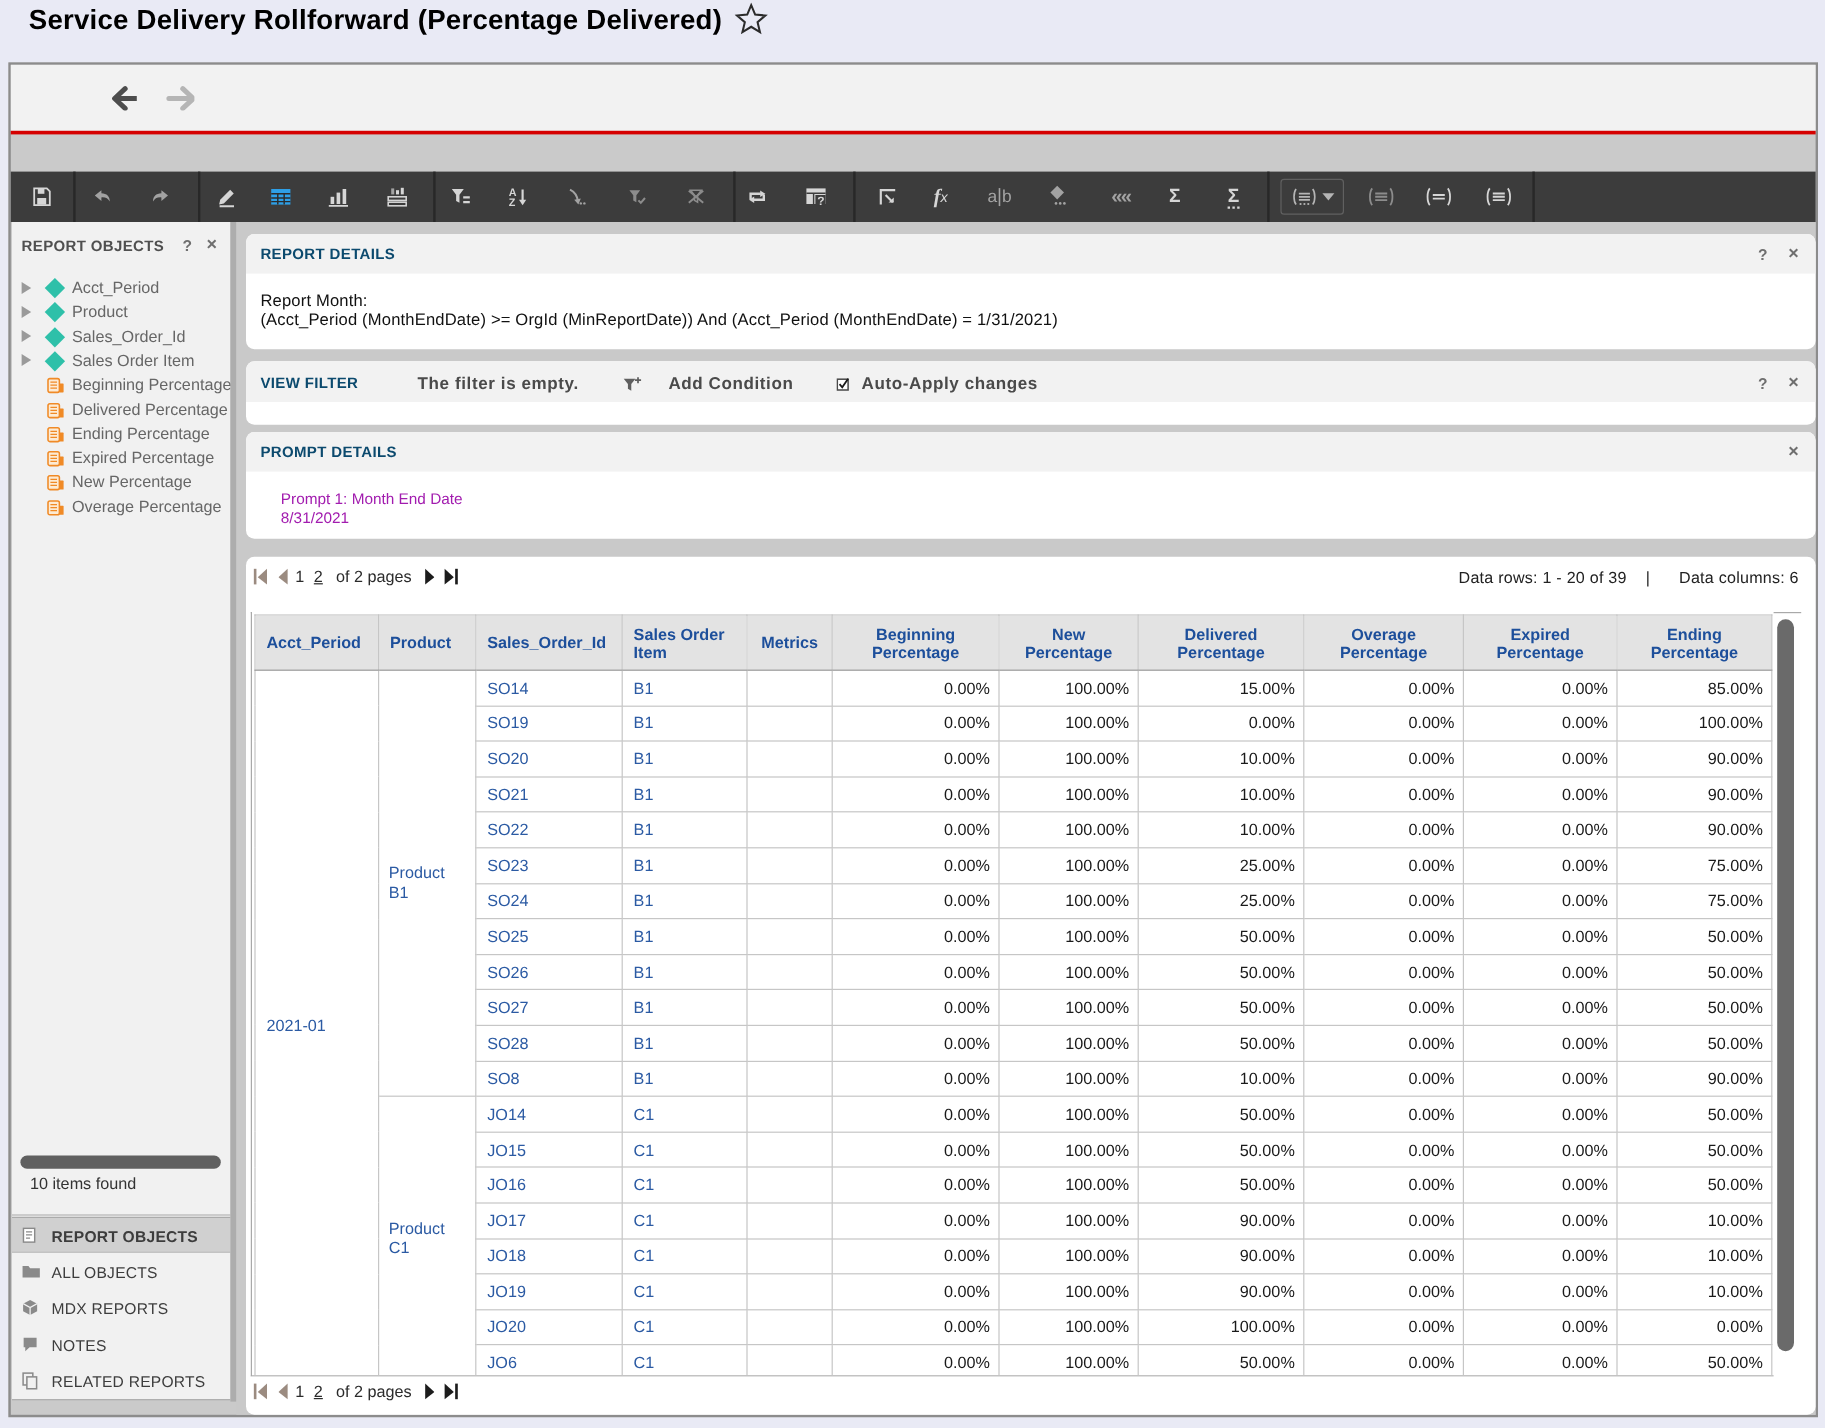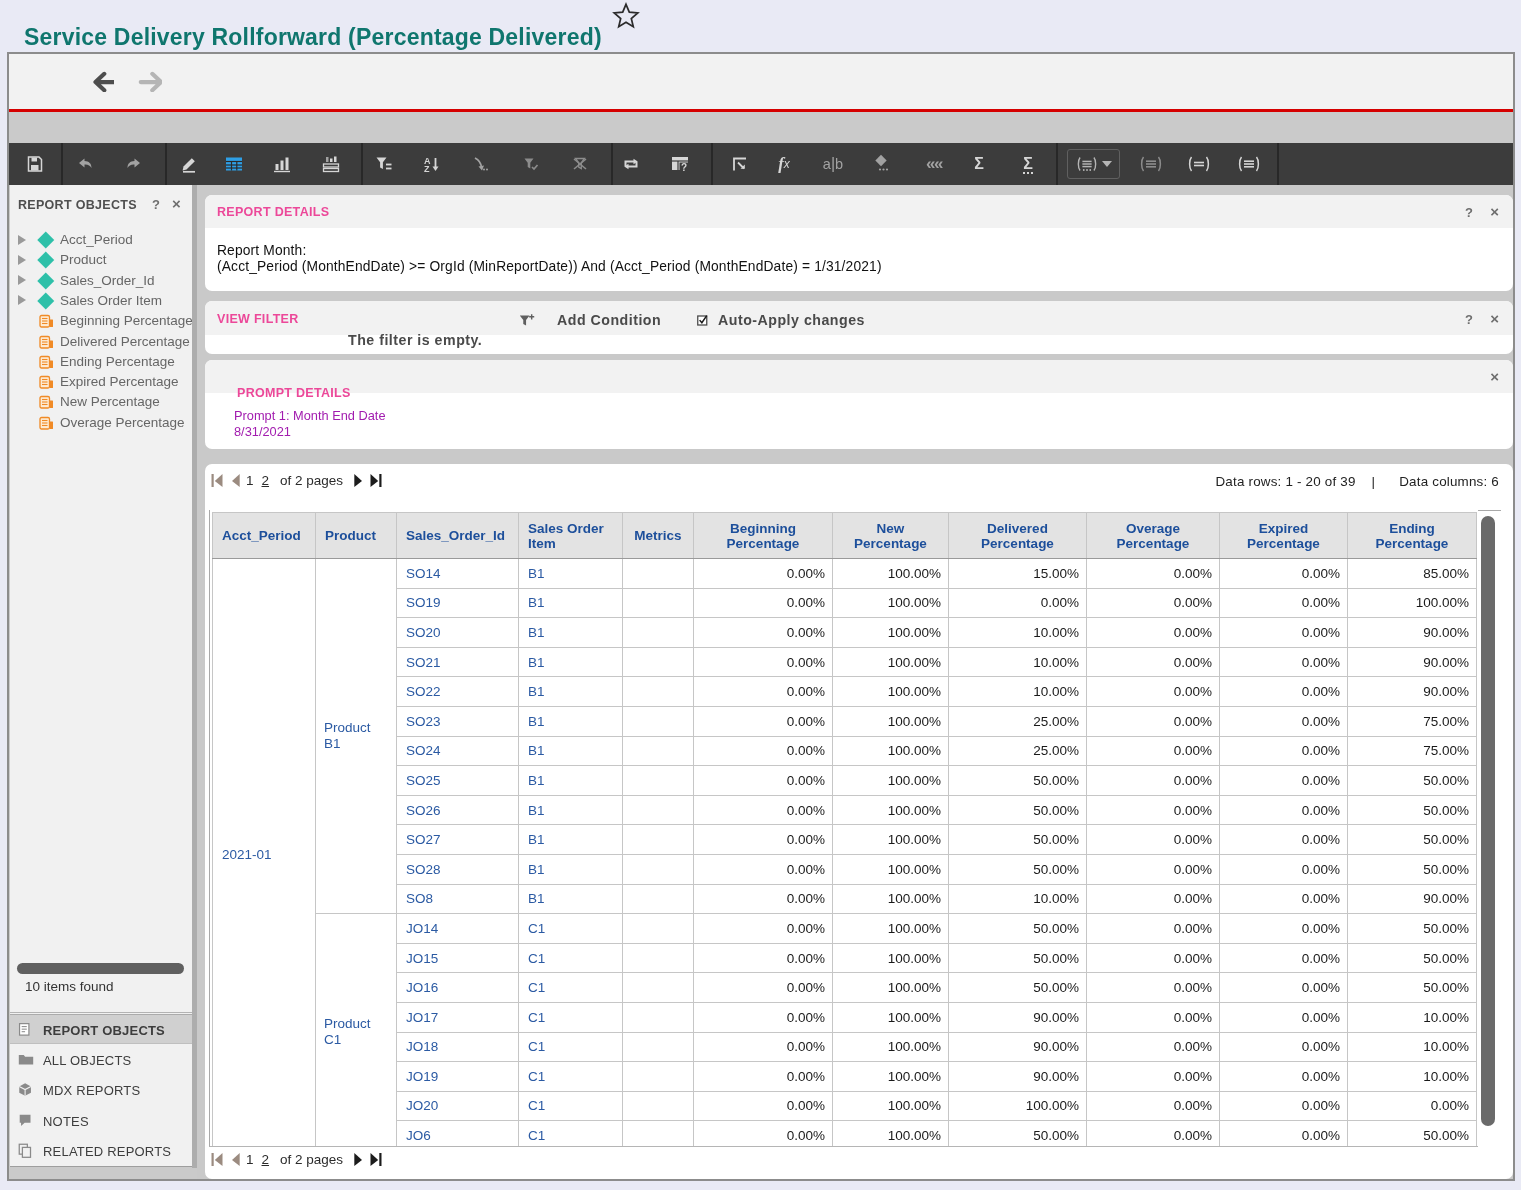--- a/index.html
+++ b/index.html
@@ -1,17 +1,17 @@
 <!DOCTYPE html>
 <html><head><meta charset="utf-8">
 <style>
 * { margin:0; padding:0; box-sizing:border-box; }
 html,body { width:1521px; height:1190px; background:#E9EAF5; font-family:"Liberation Sans",sans-serif; position:relative; overflow:hidden; }
 .abs { position:absolute; }
-.title { position:absolute; left:24px; top:3px; font-size:23px; font-weight:bold; color:#0f766e; letter-spacing:0.2px;margin-top:21px; }
+.title { position:absolute; left:24px; top:3px; font-size:23px; font-weight:bold; color:#000000; letter-spacing:0.2px; }
 .star { position:absolute; left:612px; top:2px; }
 .frame { position:absolute; left:7px; top:52px; width:1508px; height:1129px; border:2px solid #8C8C8C; background:#CACACA; }
 
 .topstrip { position:absolute; left:0; top:0; width:1504px; height:55px; background:#F2F2F2; }
 .redline { position:absolute; left:0; top:55px; width:1504px; height:3px; background:#D50000; }
 .menubar { position:absolute; left:0; top:58px; width:1504px; height:31px; background:#2B2B2B; }
 .mitem { position:absolute; top:0; height:31px; line-height:31px; color:#E2E2E2; font-size:12.5px; letter-spacing:0.2px; }
 .caret { display:inline-block; width:0; height:0; border-left:5.5px solid transparent; border-right:5.5px solid transparent; border-top:6px solid #b9b9b9; vertical-align:middle; }
 .datatab { position:absolute; left:225px; top:0; width:82px; height:31px; background:#3C3C3C; }
 .iconbar { position:absolute; left:0; top:89px; width:1504px; height:42px; background:#3C3C3C; }
@@ -32,21 +32,21 @@
 .sbfound { position:absolute; left:15px; top:794px; font-size:13.5px; color:#333; }
 .sbdivider { position:absolute; left:0; top:827px; width:182px; height:1px; background:#B3B3B3; }
 .srow { position:absolute; left:0; width:182px; height:30.4px; }
 .srow.sel { background:#D0D0D0; border-top:1px solid #ABABAB; border-bottom:1px solid #BFBFBF; }
 .sicon { position:absolute; left:7px; top:6px; }
 .slabel { position:absolute; left:33px; top:8px; font-size:13px; color:#3d3d3d; letter-spacing:0.2px; }
 
 .main { position:absolute; left:188px; top:131px; width:1316px; height:994px; background:#C9C9C9; }
 .panel { position:absolute; left:8px; width:1308px; background:#fff; border-radius:7px; overflow:hidden; }
 .phead { position:absolute; left:0; top:0; width:100%; background:#F2F2F2; }
-.ptitle { position:absolute; left:12px; font-size:12.5px; font-weight:bold; color:#ec4899; letter-spacing:0.3px; }
+.ptitle { position:absolute; left:12px; font-size:12.5px; font-weight:bold; color:#0c4a6e; letter-spacing:0.3px; }
 .pq { position:absolute; right:40px; color:#6f6f6f; font-weight:bold; font-size:13px; }
 .px { position:absolute; right:14px; color:#6f6f6f; font-weight:bold; font-size:15px; }
 .ptext { position:absolute; left:12px; font-size:13.8px; color:#111; letter-spacing:0.15px; }
 .pgrey { position:absolute; left:29px; font-size:12.8px; color:#a21caf; }
 .hbold { position:absolute; font-size:14.2px; font-weight:bold; color:#4a4a4a; letter-spacing:0.5px; }
 .paging { position:absolute; left:6px; height:22px; display:flex; align-items:center; }
 .pgi { display:inline-flex; align-items:center; }
 .pgn { font-size:13.5px; color:#2b2b2b; }
 .pglink { text-decoration:underline; }
 .datarows { position:absolute; right:14px; font-size:13.4px; color:#222; letter-spacing:0.2px; }
@@ -390,37 +390,37 @@
       <div class="phead" style="height:33px;"></div>
       <div class="ptitle" style="top:10px;">REPORT DETAILS</div>
       <div class="pq" style="top:10px;">?</div>
         <div class="px" style="top:8px;">×</div>
       <div class="ptext" style="top:48px;">Report Month:</div>
       <div class="ptext" style="top:64px;">(Acct_Period (MonthEndDate) &gt;= OrgId (MinReportDate)) And (Acct_Period (MonthEndDate) = 1/31/2021)</div>
     </div>
     <div class="panel" style="top:116px;height:53px;">
       <div class="phead" style="height:34px;"></div>
       <div class="ptitle" style="top:11px;">VIEW FILTER</div>
-      <div class="hbold" style="left:143px;top:11px;margin-top:20px;">The filter is empty.</div>
+      <div class="hbold" style="left:143px;top:11px;">The filter is empty.</div>
       <div class="abs" style="left:312px;top:12px;"><svg width="20" height="17" viewBox="0 0 20 20">
             <path d="M1.5 3h11.5l-4.1 5.2v6.6l-3.3-2V8.2z" fill="#5f5f5f"></path>
             <path d="M12.5 4.5h6M15.5 1.5v6" stroke="#5f5f5f" stroke-width="1.7"></path>
           </svg></div>
       <div class="hbold" style="left:352px;top:11px;">Add Condition</div>
       <div class="abs" style="left:492px;top:13px;"><svg width="15" height="16" viewBox="0 0 20 20">
             <rect x="1" y="2" width="12" height="12" fill="#fff" stroke="#4a4a4a" stroke-width="1.7"></rect>
             <path d="M3.5 7.5l3 3.5L13 1.5" fill="none" stroke="#1a1a1a" stroke-width="2"></path>
           </svg></div>
       <div class="hbold" style="left:513px;top:11px;">Auto-Apply changes</div>
       <div class="pq" style="top:11px;">?</div>
         <div class="px" style="top:9px;">×</div>
     </div>
     <div class="panel" style="top:175px;height:89px;">
       <div class="phead" style="height:33px;"></div>
-      <div class="ptitle" style="top:26px;margin-left:20px;">PROMPT DETAILS</div>
+      <div class="ptitle" style="top:10px;">PROMPT DETAILS</div>
       <div class="px" style="top:8px;">×</div>
       <div class="pgrey" style="top:48px;">Prompt 1: Month End Date</div>
       <div class="pgrey" style="top:64px;">8/31/2021</div>
     </div>
     <div class="panel" style="top:279px;height:715px;border-radius:7px;">
       <div class="paging" style="top:5px">
 <span class="pgi">
             <svg width="12" height="15" viewBox="0 0 12 15">
               <rect x="0.5" y="1" width="2.2" height="13" fill="#9b8b80"></rect>
               <path d="M11.5 1v13L3.8 8z" fill="#9b8b80"></path>

